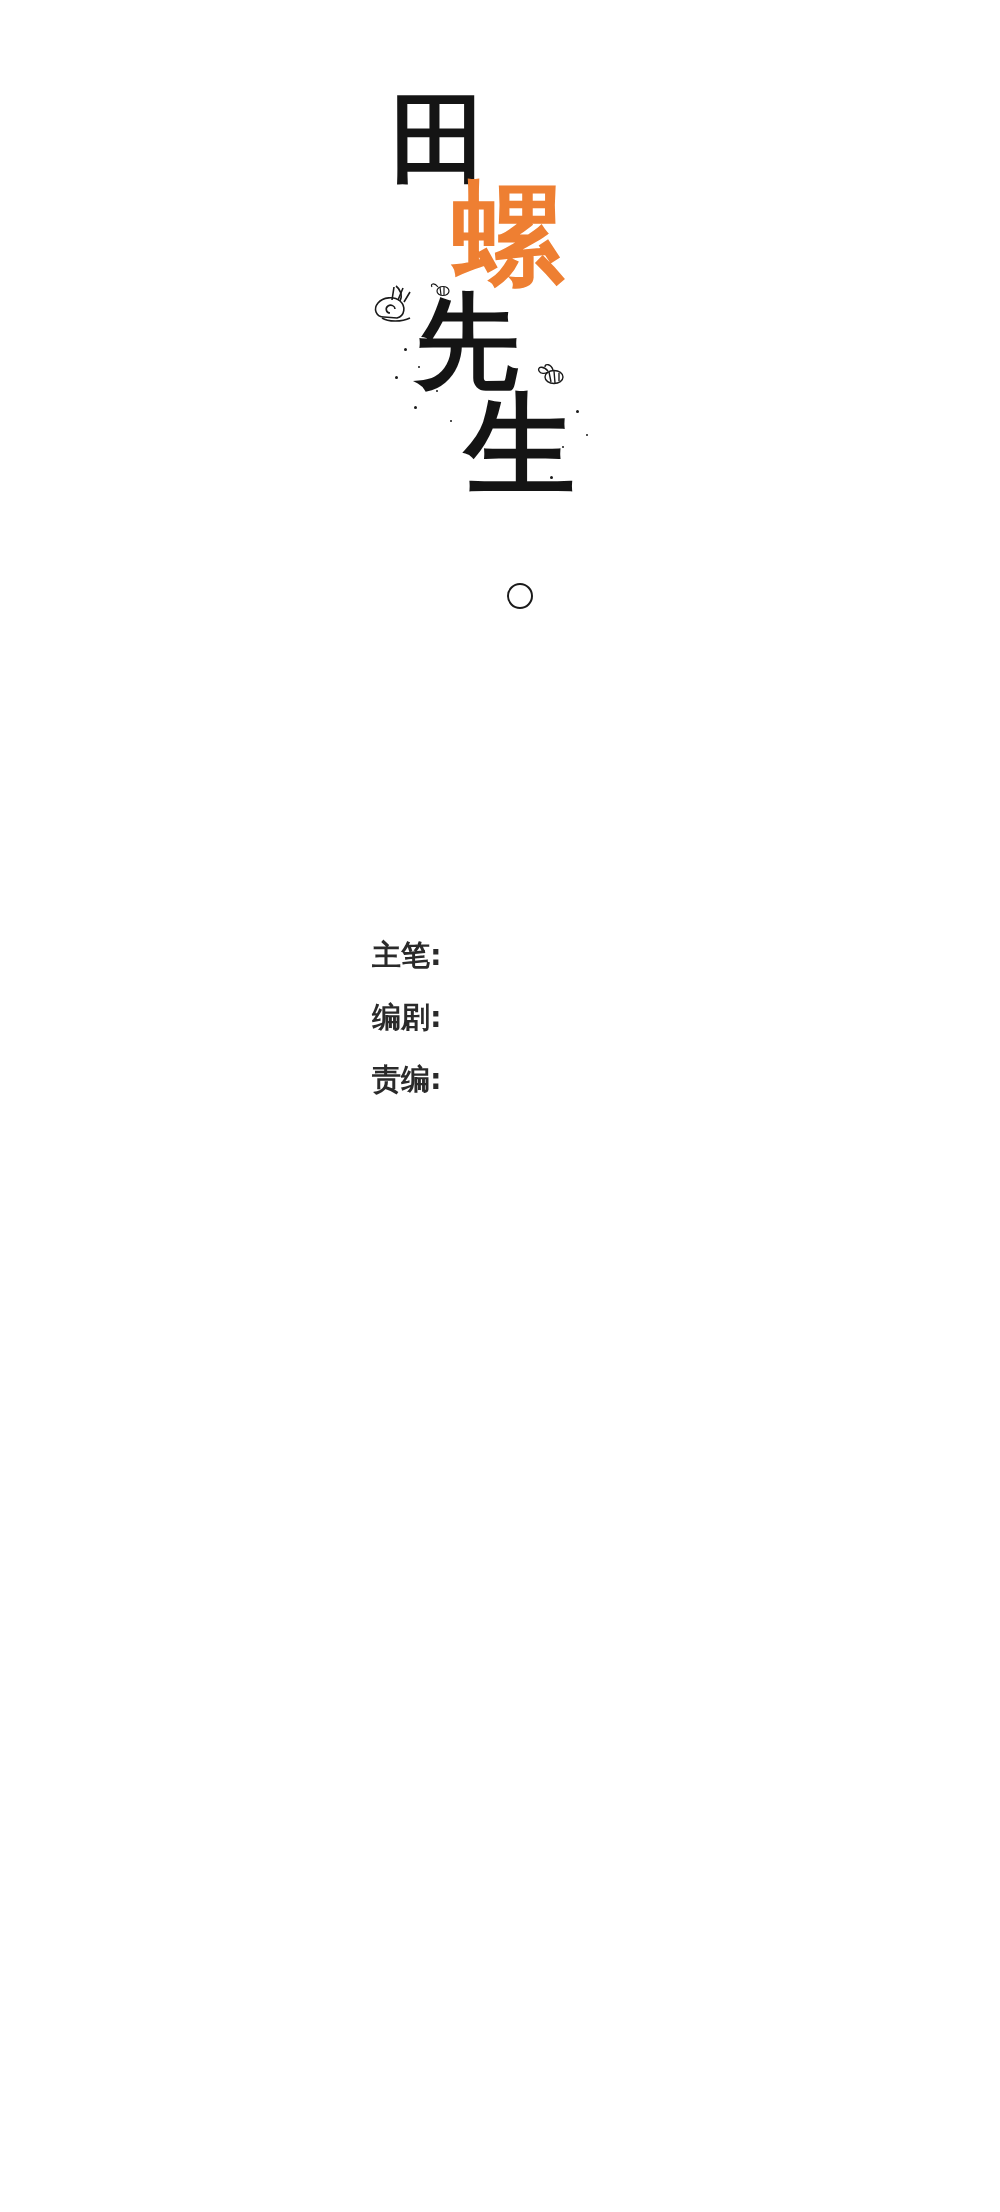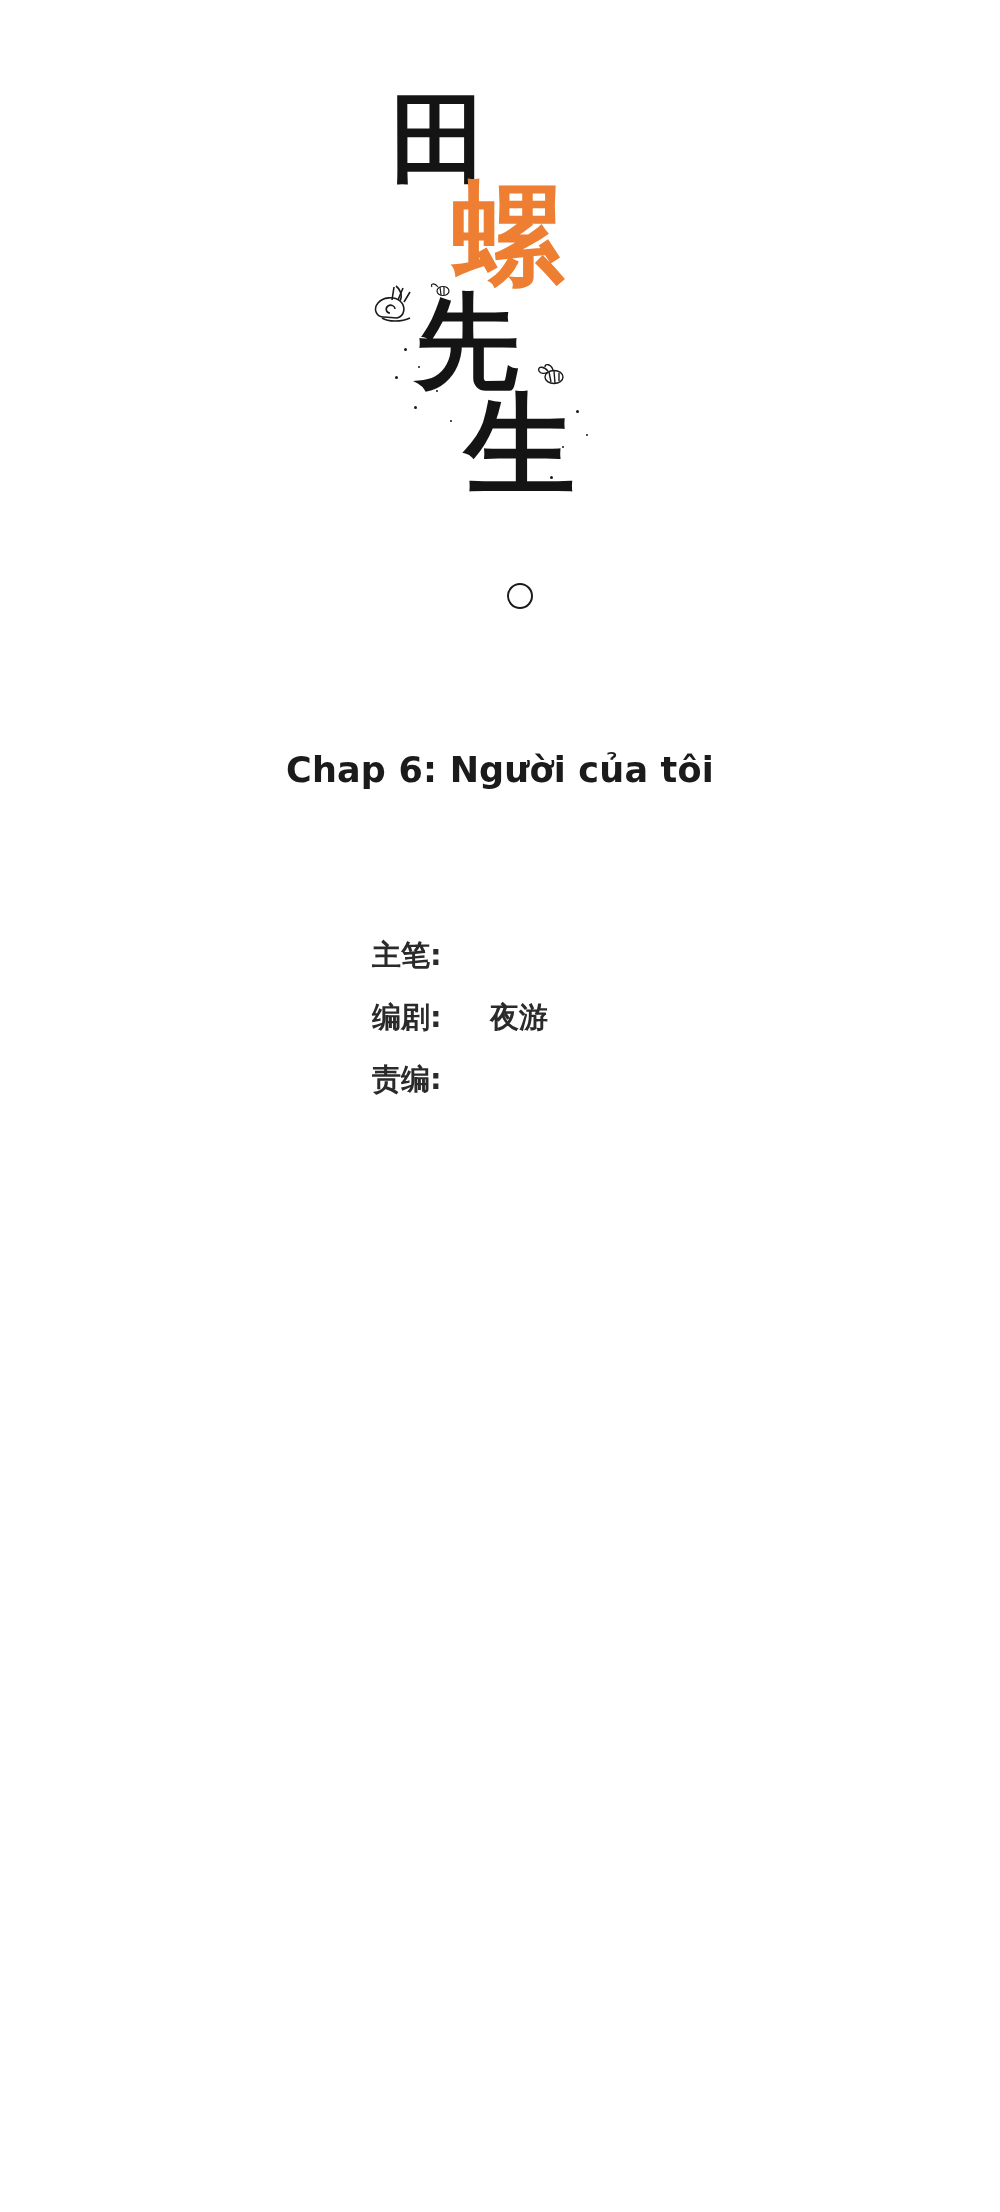--- a/index.html
+++ b/index.html
@@ -131,20 +131,21 @@
     width: 420px;
   }
   .credit-row {
     display: flex;
     align-items: flex-start;
     margin-bottom: 22px;
     font-family: "DejaVu Sans", "Liberation Sans", sans-serif;
     font-size: 29px;
     font-weight: 700;
     color: #2a2a2a;
+    gap: 17px;
   }
   .credit-role {
     width: 118px;
     flex: 0 0 118px;
   }
   .credit-name {
     flex: 1 1 auto;
   }
 </style>
 </head>
@@ -193,28 +194,26 @@
     <span class="speckle" style="left:24px; top:316px; width:3px; height:3px;"></span>
     <span class="speckle" style="left:60px; top:330px; width:2px; height:2px;"></span>
     <span class="speckle" style="left:186px; top:320px; width:3px; height:3px;"></span>
     <span class="speckle" style="left:196px; top:344px; width:2px; height:2px;"></span>
     <span class="speckle" style="left:172px; top:356px; width:2px; height:2px;"></span>
     <span class="speckle" style="left:160px; top:386px; width:3px; height:3px;"></span>
 
     <div class="circle-mark"></div>
   </div>
 
-  <div class="chapter-title">Chap 6: Người của tôi</div>
 
   <div class="credits">
     <div class="credit-row">
       <span class="credit-role">主笔:</span>
     </div>
     <div class="credit-row">
       <span class="credit-role">编剧:</span>
-      <span class="credit-name">夜游</span>
     </div>
     <div class="credit-row">
       <span class="credit-role">责编:</span>
     </div>
   </div>
 
 </div>
 
 </body></html>

